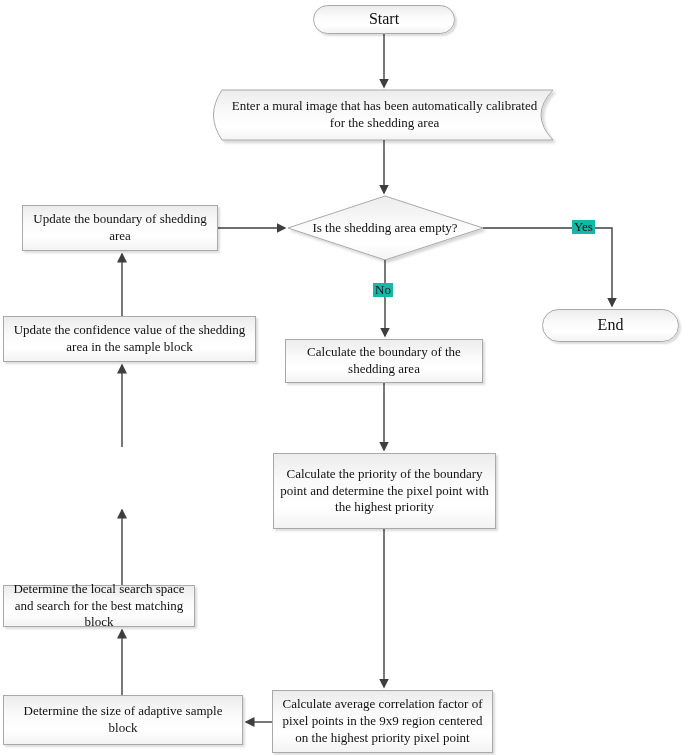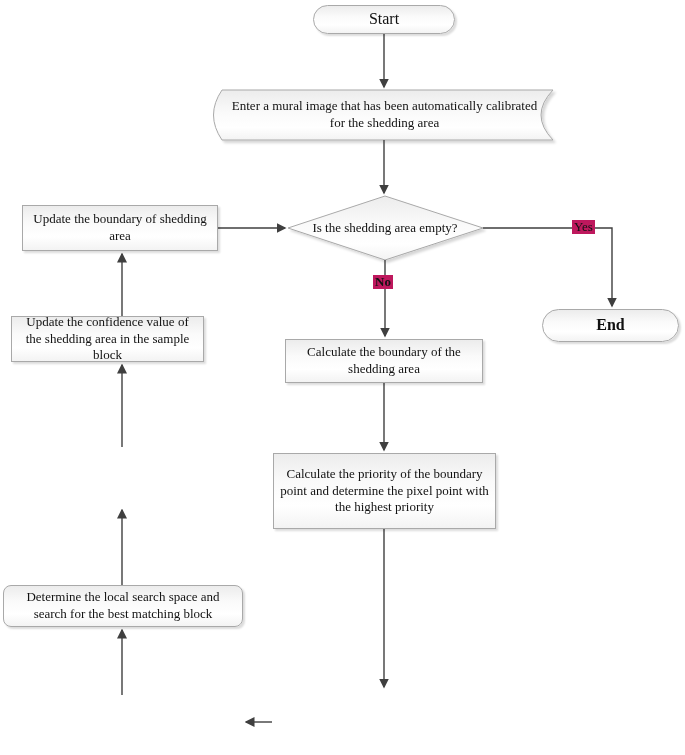--- a/index.html
+++ b/index.html
@@ -17,21 +17,21 @@
     box-shadow:2px 2px 2px rgba(0,0,0,0.14);
     box-sizing:border-box;padding:2px 6px;
   }
   .stadium{border-radius:17px;font-size:16px;}
   .overlay{
     position:absolute;display:flex;align-items:center;justify-content:center;
     text-align:center;font-size:13px;line-height:1.3;background:transparent;
     border:none;box-shadow:none;padding:0 6px;box-sizing:border-box;
   }
   .edge-label{
-    position:absolute;font-size:13px;background:#be185d;padding:0 2px;
+    position:absolute;font-size:13px;background:#14b8a6;padding:0 2px;
     line-height:1.1;
   }
 </style>
 </head>
 <body>
 
 <div class="canvas">
 
   <svg class="wires" viewBox="0 0 685 755">
     <defs>
@@ -64,52 +64,58 @@
     <path d="M122,695 L122,630" stroke="#3f3f3f" stroke-width="1.4" fill="none" marker-end="url(#ah)"></path>
     <path d="M122,585 L122,510" stroke="#3f3f3f" stroke-width="1.4" fill="none" marker-end="url(#ah)"></path>
     <path d="M122,447 L122,365" stroke="#3f3f3f" stroke-width="1.4" fill="none" marker-end="url(#ah)"></path>
     <path d="M122,316 L122,254" stroke="#3f3f3f" stroke-width="1.4" fill="none" marker-end="url(#ah)"></path>
   </svg>
 
   <div class="node stadium" style="left:313px;top:5px;width:142px;height:29px;">
     <span>Start</span>
   </div>
 
-  <div class="node stadium" style="left:542px;top:309px;width:137px;height:33px;font-weight:bold;">
+  <div class="node stadium" style="left:542px;top:309px;width:137px;height:33px;">
     <span>End</span>
   </div>
 
   <div class="overlay" style="left:222px;top:90px;width:325px;height:50px;">
     <span>Enter a mural image that has been automatically calibrated for the shedding area</span>
   </div>
 
   <div class="overlay" style="left:295px;top:196px;width:180px;height:64px;">
     <span>Is the shedding area empty?</span>
   </div>
 
   <div class="node" style="left:22px;top:205px;width:196px;height:46px;padding:18px 4px;">
     <span>Update the boundary of  shedding area</span>
   </div>
 
-  <div class="node" style="left:3px;top:316px;width:193px;height:46px;margin-left:8px;">
+  <div class="node" style="left:3px;top:316px;width:253px;height:46px;">
     <span>Update the confidence value of the shedding area in the sample block</span>
   </div>
 
 
-  <div class="node" style="left:3px;top:585px;width:240px;height:42px;border-radius:8px;">
+  <div class="node" style="left:3px;top:585px;width:192px;height:42px;">
     <span>Determine the local search space and search for the best matching block</span>
   </div>
 
+  <div class="node" style="left:3px;top:695px;width:240px;height:50px;">
+    <span>Determine the size of  adaptive sample block</span>
+  </div>
 
   <div class="node" style="left:285px;top:339px;width:198px;height:44px;">
     <span>Calculate the boundary of the shedding area</span>
   </div>
 
   <div class="node" style="left:273px;top:453px;width:223px;height:76px;">
     <span>Calculate the priority of the boundary point and determine the pixel point with the highest priority</span>
   </div>
 
+  <div class="node" style="left:272px;top:690px;width:221px;height:63px;">
+    <span>Calculate average correlation factor of pixel points in the 9x9 region centered on the highest priority pixel point</span>
+  </div>
 
   <div class="edge-label" style="left:572px;top:220px;"><span>Yes</span></div>
 
-  <div class="edge-label" style="left:373px;top:275px;font-weight:bold;"><span>No</span></div>
+  <div class="edge-label" style="left:373px;top:283px;"><span>No</span></div>
 
 </div>
 
 </body></html>

